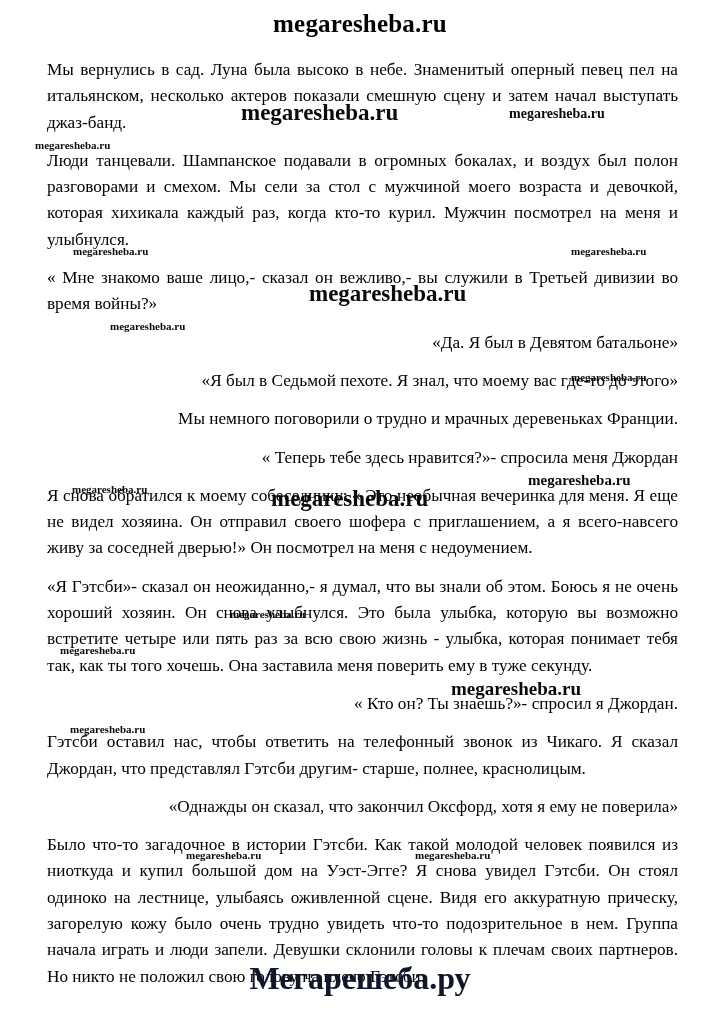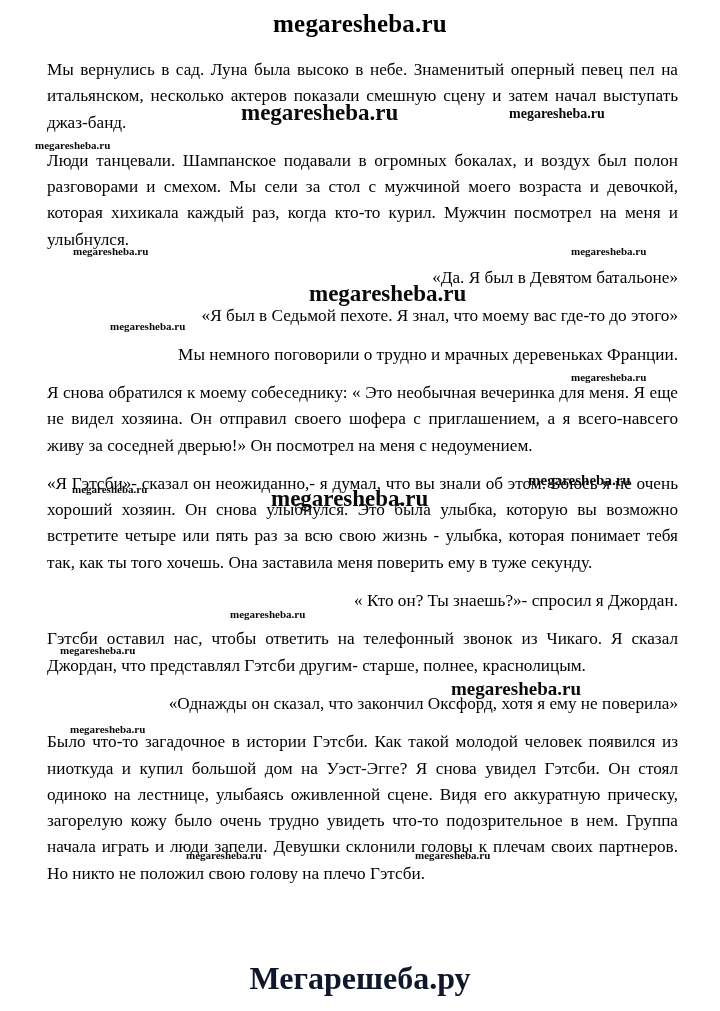--- a/index.html
+++ b/index.html
@@ -72,23 +72,25 @@
 </head>
 <body>
 
 <div class="page">
 
   <div class="header-title">megaresheba.ru</div>
 
   <div class="content">
     <p class="para">Мы вернулись в сад. Луна была высоко в небе. Знаменитый оперный певец пел на итальянском, несколько актеров показали смешную сцену и затем начал выступать джаз-банд.</p>
     <p class="para">Люди танцевали. Шампанское подавали в огромных бокалах, и воздух был полон разговорами и смехом. Мы сели за стол с мужчиной моего возраста и девочкой, которая хихикала каждый раз, когда кто-то курил. Мужчин посмотрел на меня и улыбнулся.</p>
+    <p class="para">« Мне знакомо ваше лицо,- сказал он вежливо,- вы служили в Третьей дивизии во время войны?»</p>
     <p class="para nj">«Да. Я был в Девятом батальоне»</p>
     <p class="para nj">«Я был в Седьмой пехоте. Я знал, что моему вас где-то до этого»</p>
     <p class="para nj">Мы немного поговорили о трудно и мрачных деревеньках Франции.</p>
+    <p class="para nj">« Теперь тебе здесь нравится?»- спросила меня Джордан</p>
     <p class="para">Я снова обратился к моему собеседнику: « Это необычная вечеринка для меня. Я еще не видел хозяина. Он отправил своего шофера с приглашением, а я всего-навсего живу за соседней дверью!» Он посмотрел на меня с недоумением.</p>
     <p class="para">«Я Гэтсби»- сказал он неожиданно,- я думал, что вы знали об этом. Боюсь я не очень хороший хозяин. Он снова улыбнулся. Это была улыбка, которую вы возможно встретите четыре или пять раз за всю свою жизнь - улыбка, которая понимает тебя так, как ты того хочешь. Она заставила меня поверить ему в туже секунду.</p>
     <p class="para nj">« Кто он? Ты знаешь?»- спросил я Джордан.</p>
     <p class="para">Гэтсби оставил нас, чтобы ответить на телефонный звонок из Чикаго. Я сказал Джордан, что представлял Гэтсби другим- старше, полнее, краснолицым.</p>
     <p class="para nj">«Однажды он сказал, что закончил Оксфорд, хотя я ему не поверила»</p>
     <p class="para">Было что-то загадочное в истории Гэтсби. Как такой молодой человек появился из ниоткуда и купил большой дом на Уэст-Эгге? Я снова увидел Гэтсби. Он стоял одиноко на лестнице, улыбаясь оживленной сцене. Видя его аккуратную прическу, загорелую кожу было очень трудно увидеть что-то подозрительное в нем. Группа начала играть и люди запели. Девушки склонили головы к плечам своих партнеров. Но никто не положил свою голову на плечо Гэтсби.</p>
   </div>
 
   <div id="watermark-layer">
       <div class="wm" style="left: 241px; top: 100px; font-size: 23px;">megaresheba.ru</div>

